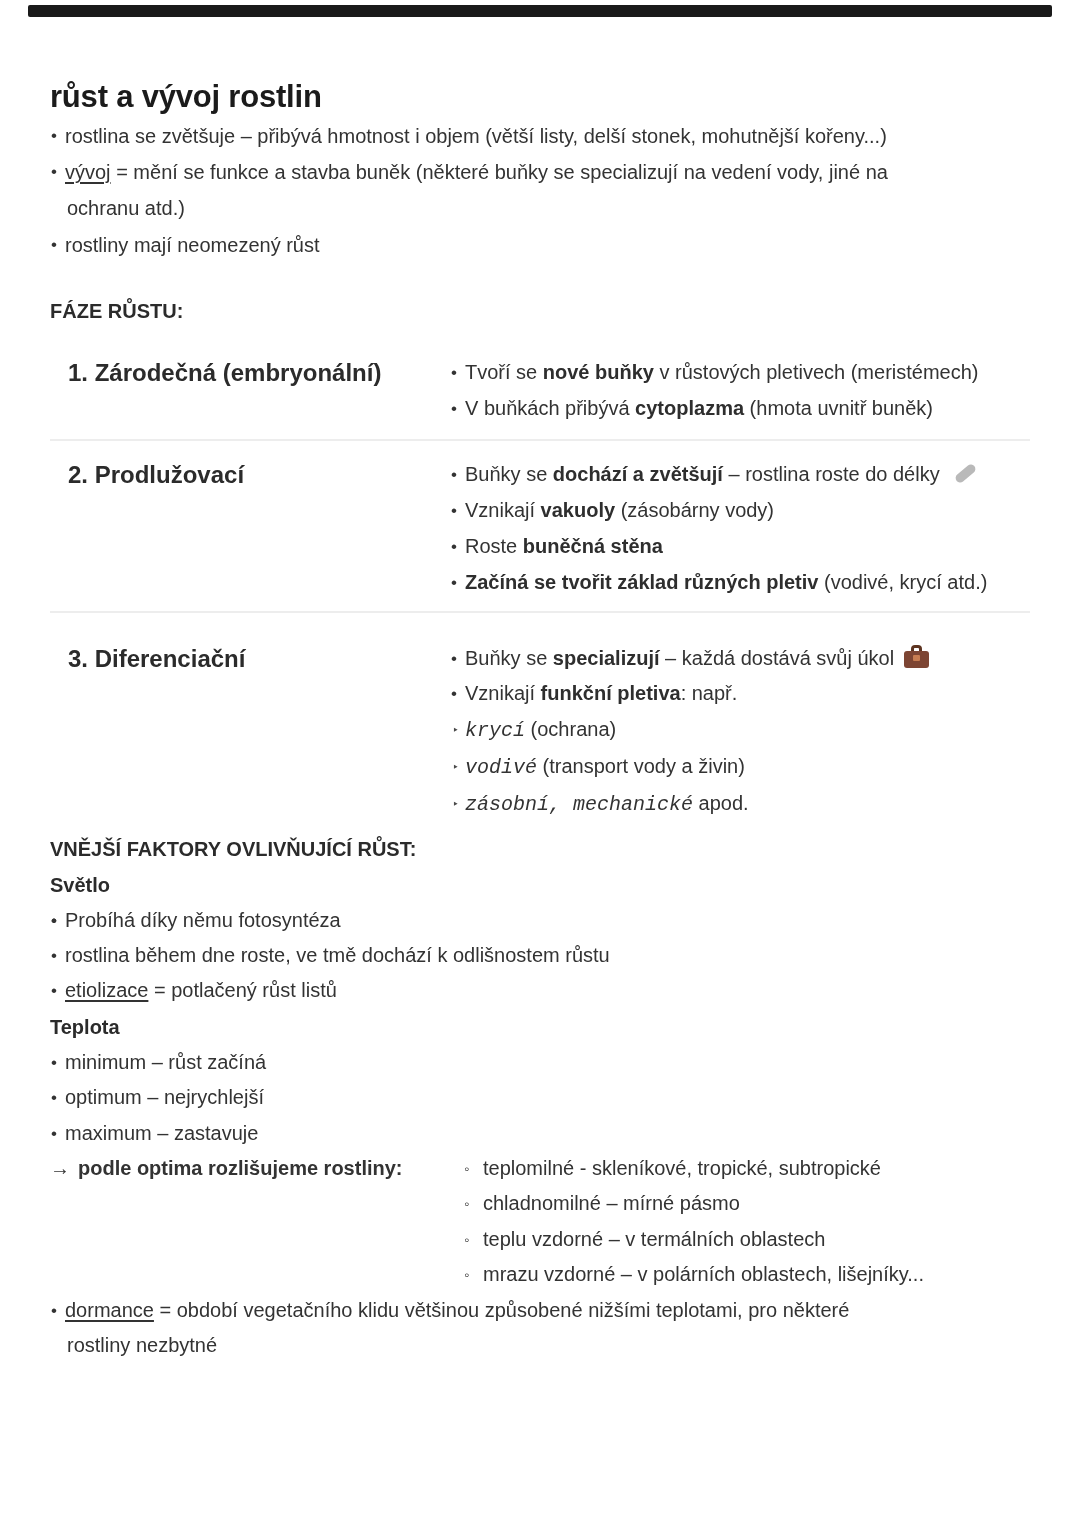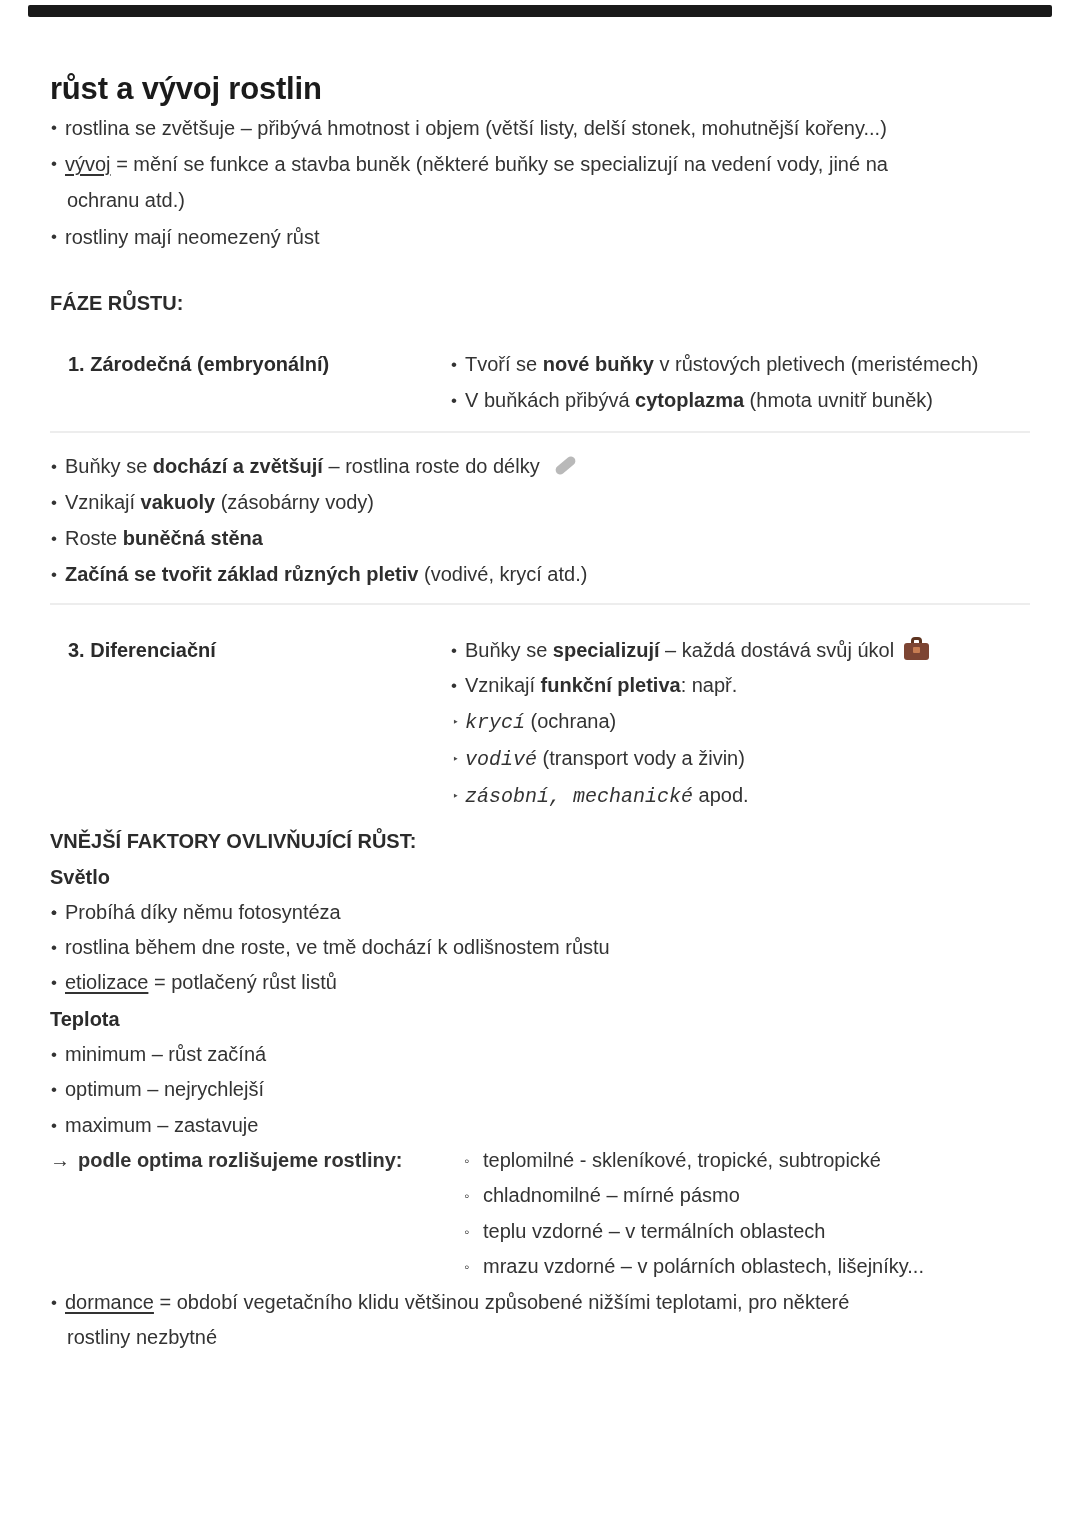--- a/index.html
+++ b/index.html
@@ -5,21 +5,21 @@
   html,body { margin:0; padding:0; }
   body {
     width:1080px; height:1526px; background:#ffffff;
     font-family:"Liberation Sans", sans-serif; color:#333333;
     position:relative; overflow:hidden;
   }
   .top-bar {
     position:absolute; top:5px; left:28px; width:1024px; height:12px;
     background:#1a1a1a; border-radius:2px;
   }
-  .content { position:absolute; top:0; left:50px; width:980px; }
+  .content { position:absolute; top:8px; left:50px; width:980px; }
 
   .title {
     margin:68px 0 0 0; font-size:31px; line-height:42px; font-weight:700;
     color:#1b1b1b; letter-spacing:-0.2px;
   }
 
   .line { position:relative; padding-left:15px; font-size:20px; line-height:35.4px; }
   .intro .line { line-height:36.2px; }
   .m { position:absolute; left:1px; top:0; font-size:17px; }
   .cont { padding-left:17px; }
@@ -30,21 +30,21 @@
   .h { font-weight:700; font-size:20px; line-height:36px; color:#2b2b2b; }
   .h-faze { margin-top:30px; }
   .h-vnejsi { margin-top:8px; }
 
   .table { margin-top:24px; }
   .trow { display:flex; }
   .trow1 { padding:2px 0 13px; border-bottom:2px solid #ededed; }
   .trow2 { padding:16px 0 10px; border-bottom:2px solid #ededed; }
   .trow3 { padding:28px 0 0 0;justify-content:flex-end; }
   .tleft { width:400px; padding-left:18px; box-sizing:border-box;
-           font-weight:700; font-size:20px; line-height:35.8px; color:#2b2b2b; }
+           font-weight:700; font-size:24px; line-height:35.8px; color:#2b2b2b; }
   .tright { flex:1; }
   .tright .line { line-height:35.8px; white-space:nowrap; }
   .sub .m { font-size:14px; top:1px; left:3px; color:#4a4a4a; }
 
   .arrow-line { position:relative; font-size:20px; line-height:35.4px; white-space:nowrap; }
   .arrow { display:inline-block; width:28px; font-weight:700; }
   .optima-label { font-weight:700; }
   .type-inline { position:absolute; left:414px; top:0; }
   .type-line { padding-left:414px; position:relative; }
   .cm { display:inline-block; width:19px; font-size:15px; vertical-align:1px; }
@@ -103,20 +103,21 @@
             <span>Tvoří se </span><b>nové buňky</b><span> v růstových pletivech (meristémech)</span>
           </div>
           <div class="line">
             <span class="m">•</span>
             <span>V buňkách přibývá </span><b>cytoplazma</b><span> (hmota uvnitř buněk)</span>
           </div>
         </div>
       </div>
 
       <div class="trow trow2">
+        <div class="tleft">2. Prodlužovací</div>
         <div class="tright">
           <div class="line">
             <span class="m">•</span>
             <span>Buňky se </span><b>dochází a zvětšují</b><span> – rostlina roste do délky</span><span class="pencil"></span>
           </div>
           <div class="line">
             <span class="m">•</span>
             <span>Vznikají </span><b>vakuoly</b><span> (zásobárny vody)</span>
           </div>
           <div class="line">

